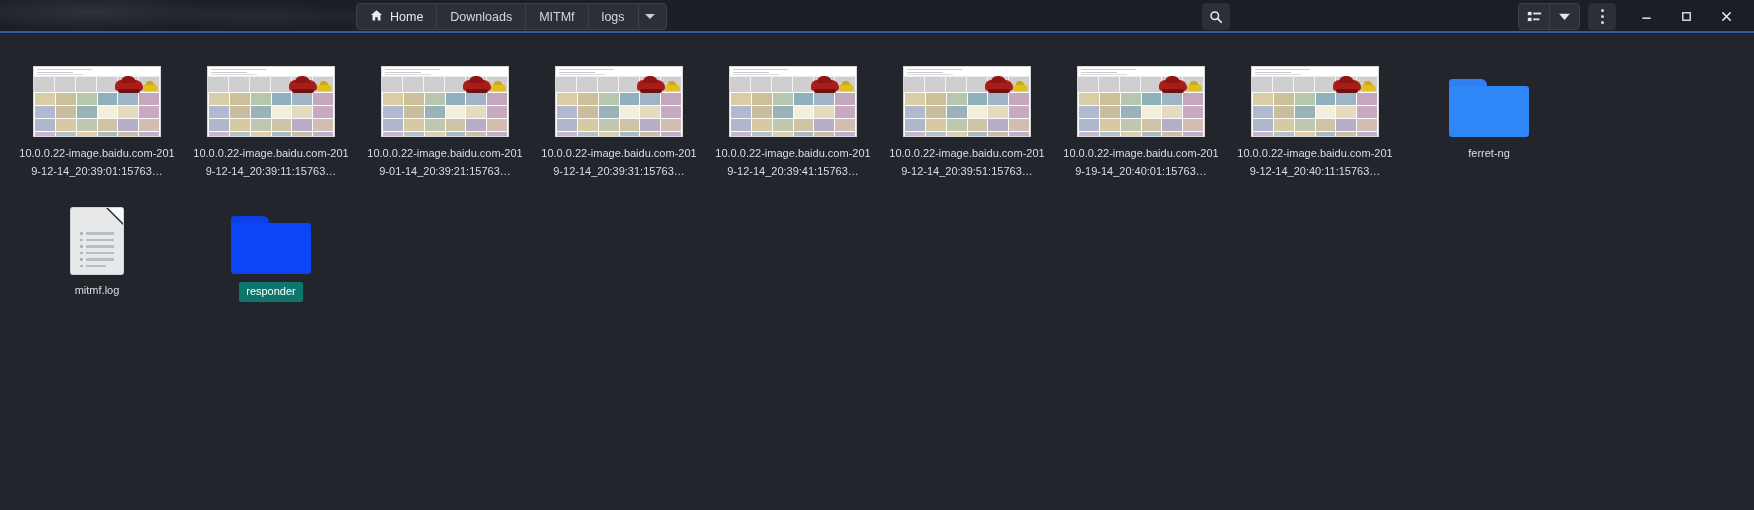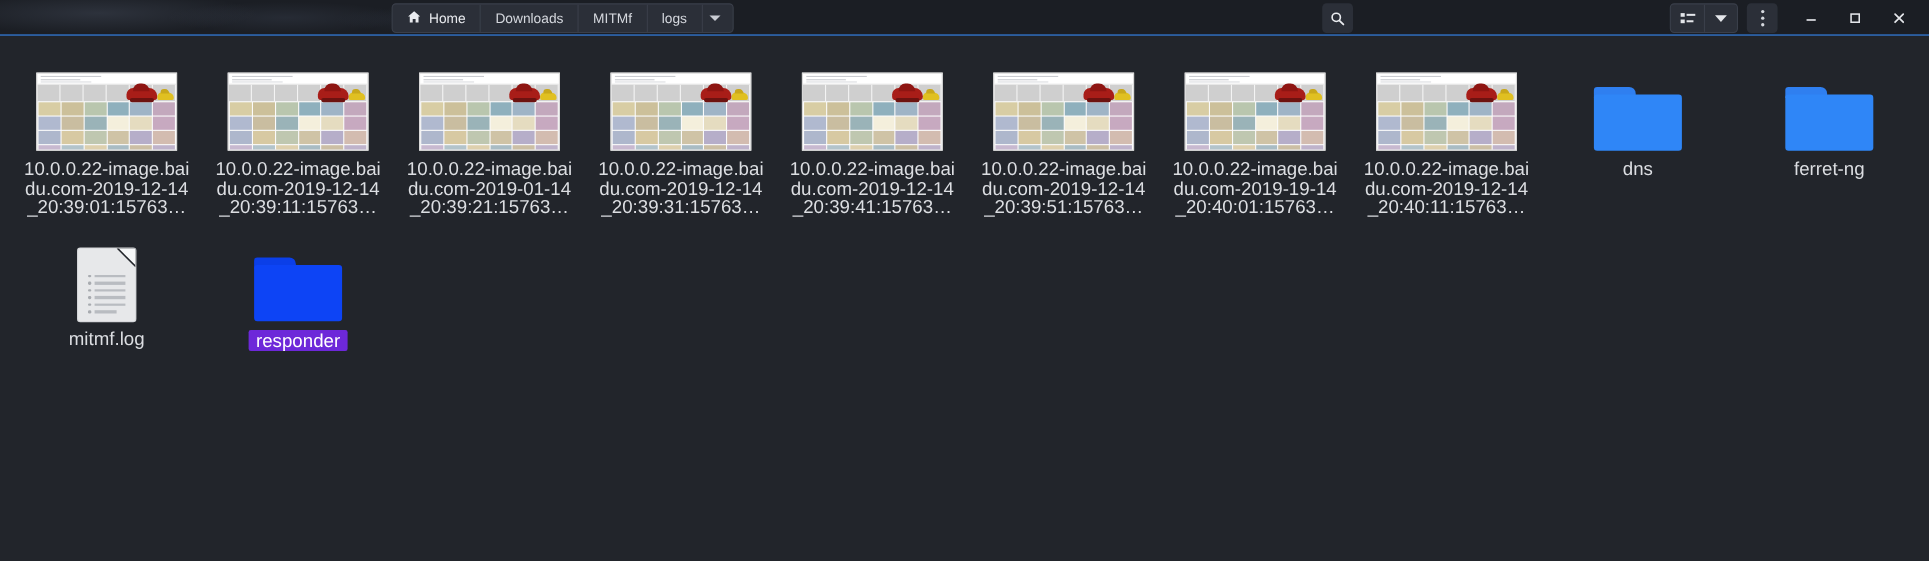--- a/index.html
+++ b/index.html
@@ -303,29 +303,29 @@
     flex: 1;
   }
   .doc.plain .lines { left: 10px; top: 22px; right: 10px; }
   .doc.plain .bar { height: 3px; }
 
   
   .label {
     margin-top: 8px;
     width: 156px;
     text-align: center;
-    font-size: 17px;
+    font-size: 11px;
     line-height: 17.5px;
     color: #dcdee2;
     word-break: break-all;
   }
   .label.sel {
     width: auto;
     max-width: 156px;
-    background: #6d28d9;
+    background: #0f766e;
     color: #ffffff;
     border-radius: 2px;
     padding: 1px 7px;
     word-break: normal;
   }
   .label.short { word-break: normal; }
   .row2 { margin-top: 18px; }
   .row2 .thumbwrap { height: 76px; align-items: flex-end; }
 </style>
 </head>
@@ -794,29 +794,20 @@
               <i style="background:#ccbfa5"></i>
               <i style="background:#bfb3cb"></i>
           </div>
           <div class="car-red"></div>
           <div class="car-yellow"></div>
         </div>
       </div>
       <div class="label">10.0.0.22-image.baidu.com-2019-12-14_20:40:11:15763…</div>
     </div>
 
-    <div class="cell">
-      <div class="thumbwrap">
-        <div class="folder">
-          <div class="tab"></div>
-            <div class="body"></div>
-        </div>
-      </div>
-      <div class="label short">dns</div>
-    </div>
 
     <div class="cell">
       <div class="thumbwrap">
         <div class="folder">
           <div class="tab"></div>
             <div class="body"></div>
         </div>
       </div>
       <div class="label short">ferret-ng</div>
     </div>

